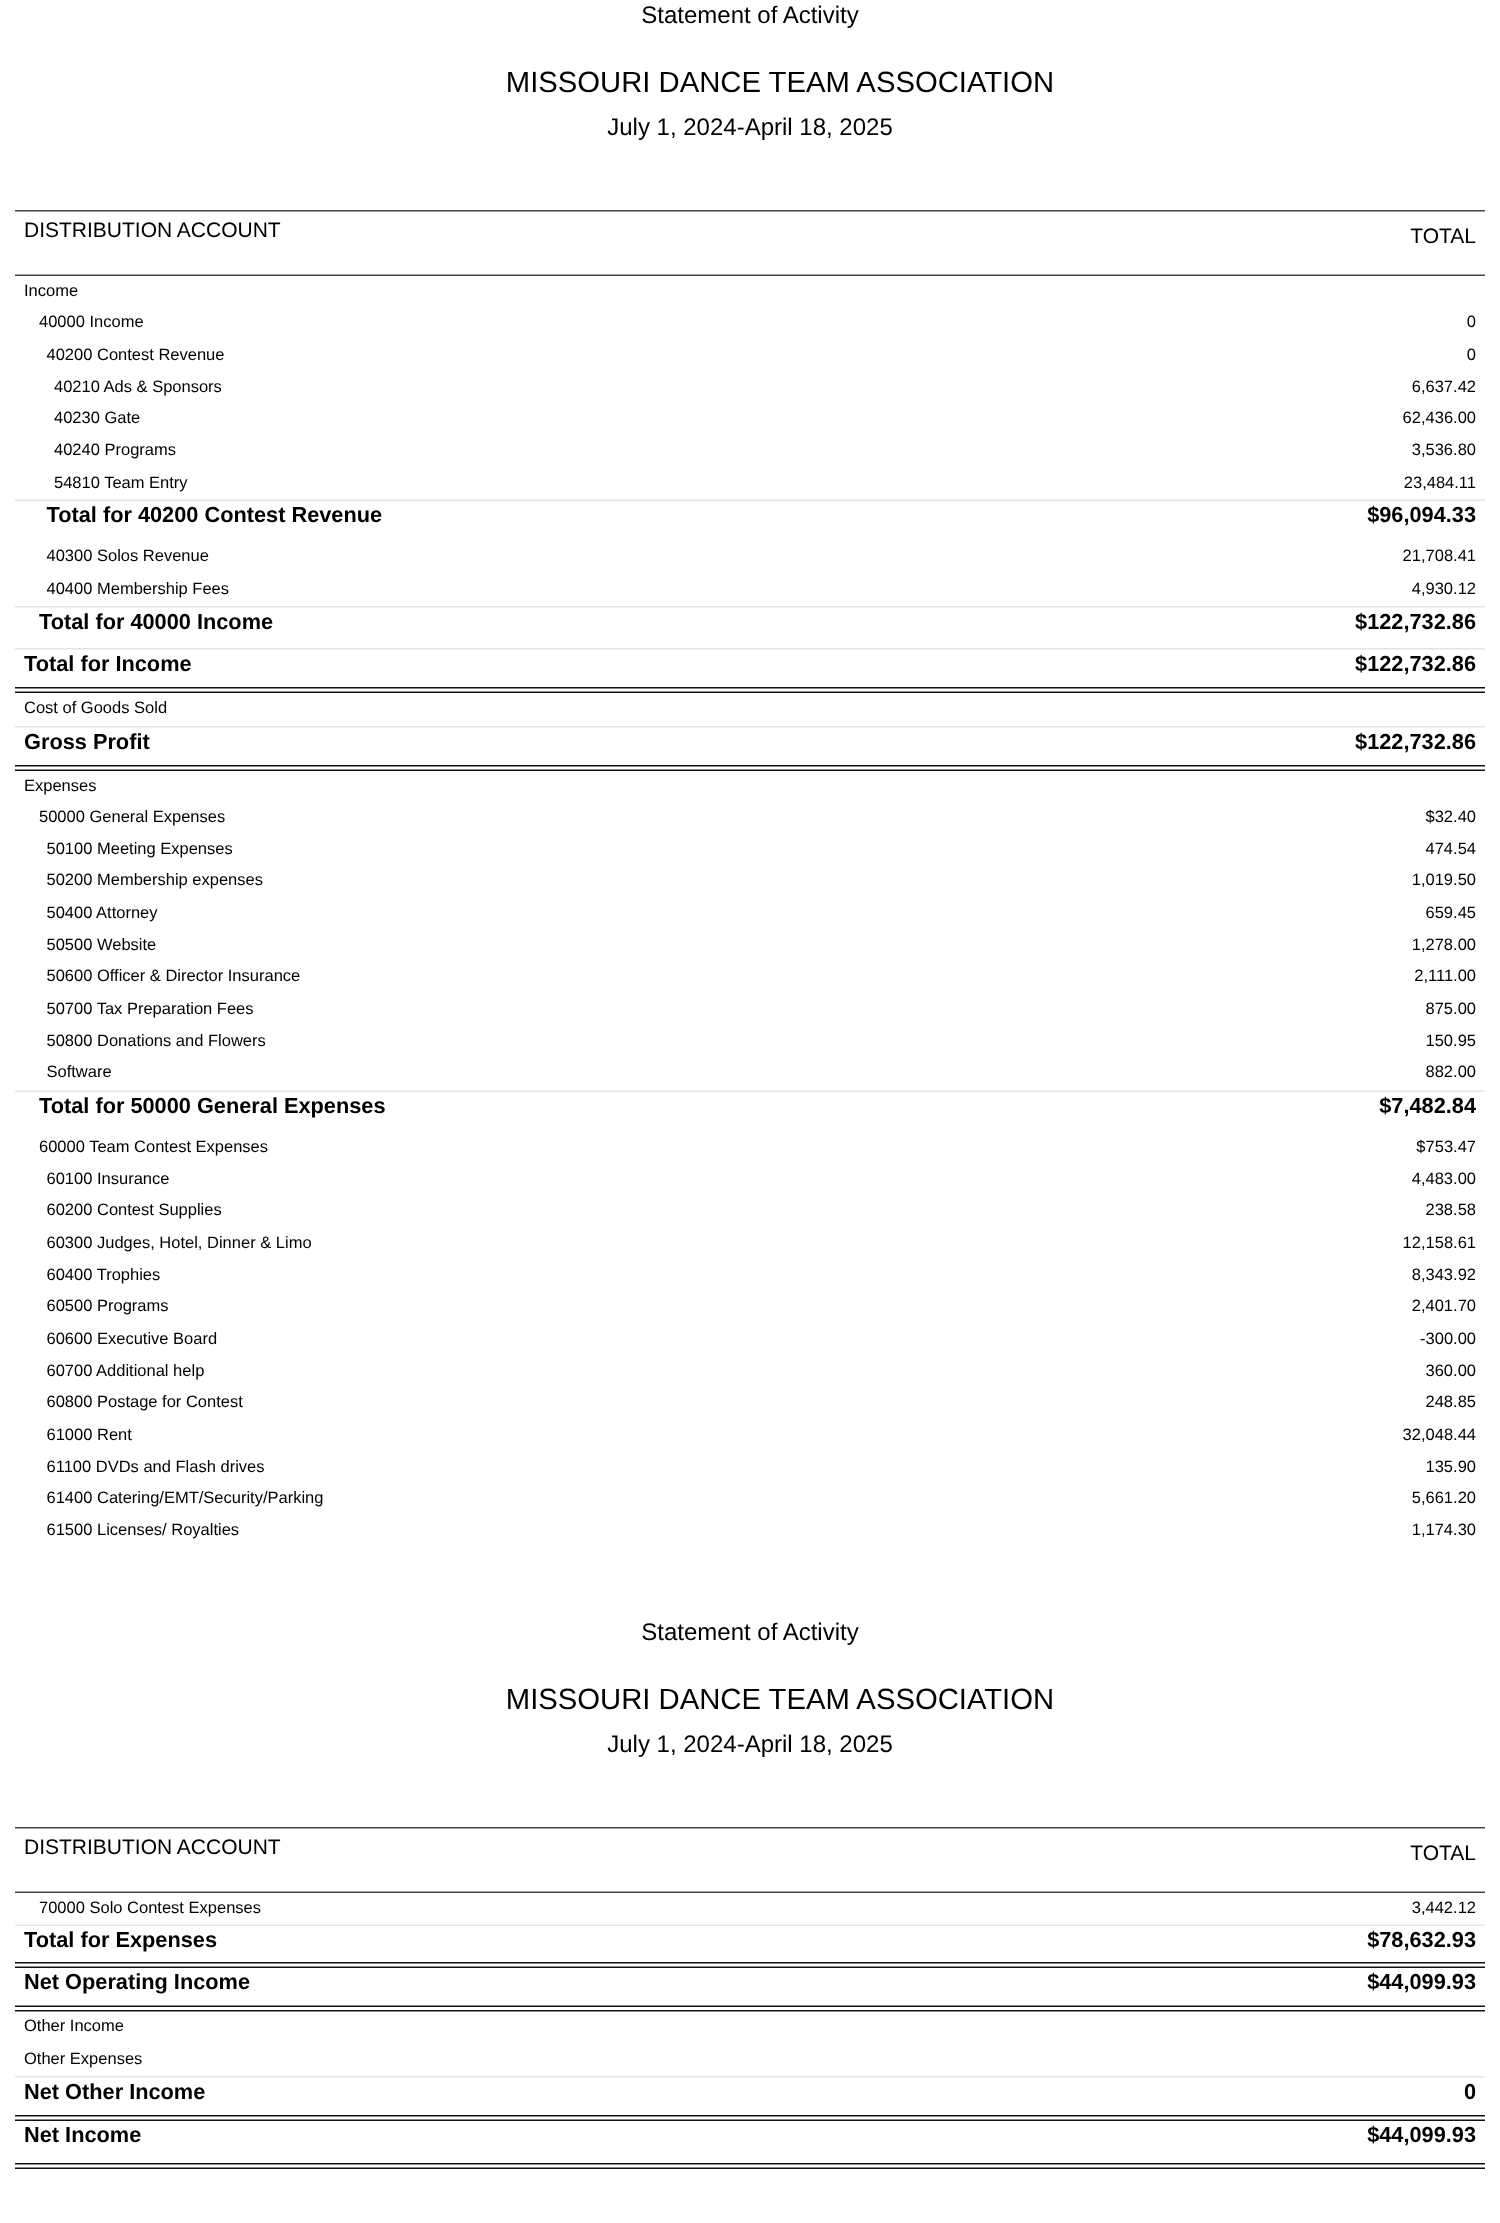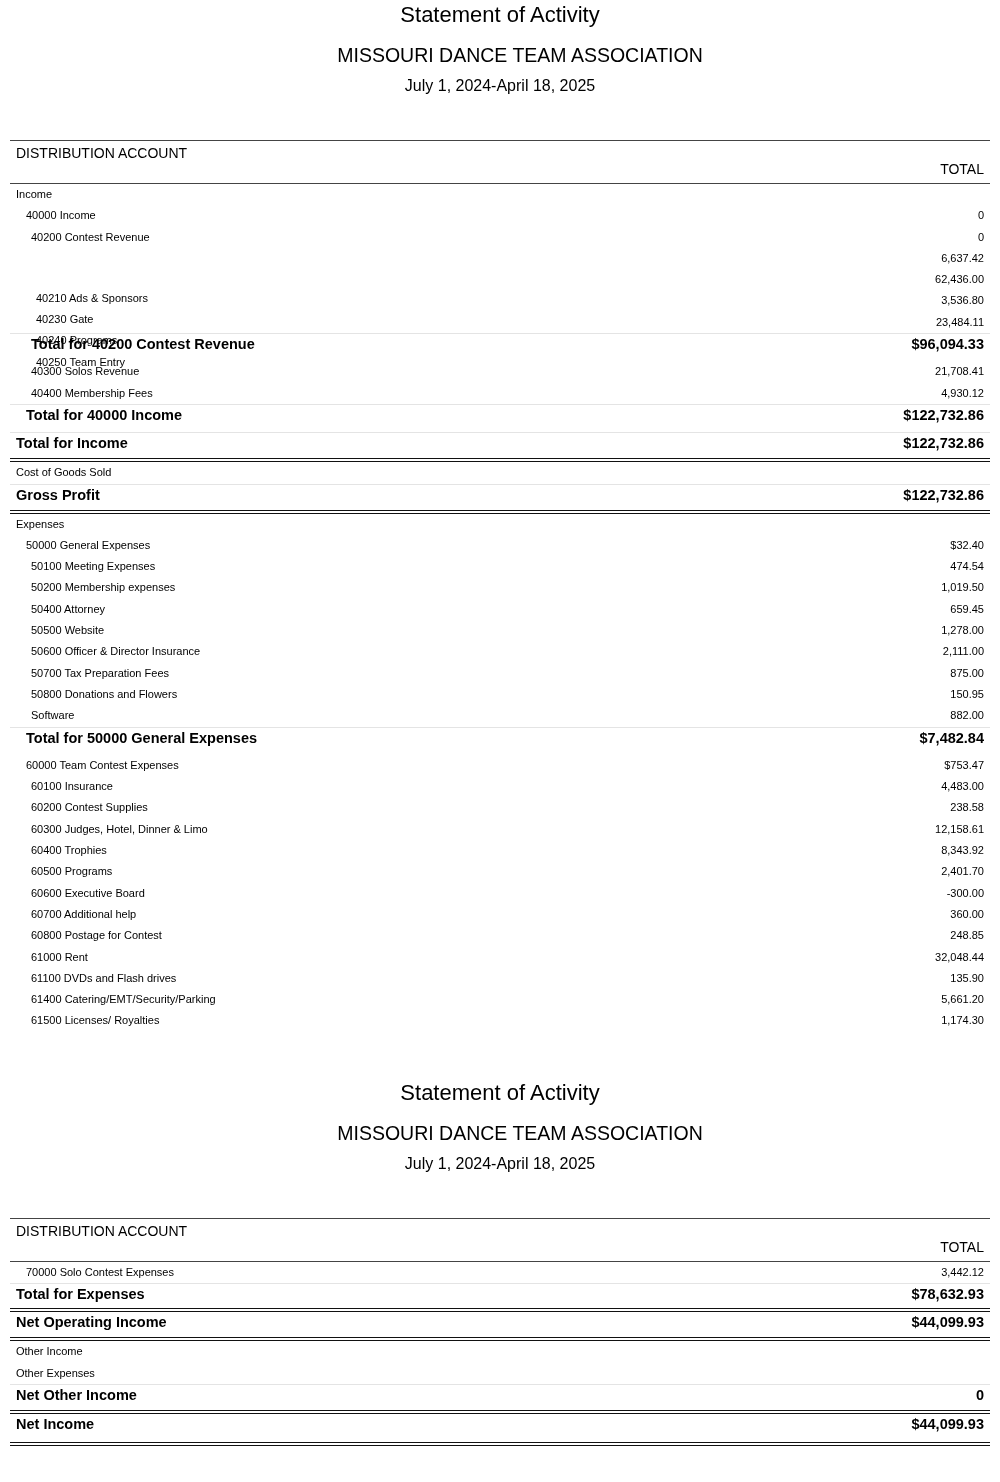--- a/index.html
+++ b/index.html
@@ -1,39 +1,39 @@
 <!DOCTYPE html>
 <html><head>
 <meta charset="utf-8">
 <style>
   html, body { margin: 0; padding: 0; background: #ffffff; }
   body {
     width: 1000px; height: 1482px; position: relative; overflow: hidden;
     font-family: "Liberation Sans", sans-serif; color: #000;
   }
-  .title { position: absolute; left: 0; width: 1000px; text-align: center; font-size: 22px; }
+  .title { position: absolute; left: 0; width: 1000px; text-align: center; font-size: 16px; }
   .company { position: absolute; left: 0; width: 1000px; text-align: center; font-size: 19.5px; padding-left: 20px; }
   .daterange { position: absolute; left: 0; width: 1000px; text-align: center; font-size: 16px; }
   .table { position: absolute; left: 10px; width: 980px; }
   .hdr {
     position: relative; height: 42px;
     border-top: 1.5px solid #444; border-bottom: 1.5px solid #444;
     font-size: 14px;
   }
   .hdr .l { position: absolute; left: 6px; top: 4px; }
-  .hdr .r { position: absolute; right: 6px; top: 20px; }
+  .hdr .r { position: absolute; right: 6px; top: 8px; }
   .row {
     position: relative; height: 21.3px; font-size: 11px; line-height: 21.3px;
   }
   .row .l { position: absolute; left: 6px; white-space: nowrap; }
   .row .r { position: absolute; right: 6px; white-space: nowrap; }
   .row.bold { font-weight: bold; font-size: 14.5px; }
   .ind1 .l { left: 16px !important; }
   .ind2 .l { left: 21px !important; }
-  .ind3 .l { left: 26px !important; margin-top: 40px; }
+  .ind3 .l { left: 26px !important; }
   .tline { border-top: 1px solid #e4e4e4; }
   .dbl { border-bottom: 4px double #111; }
   .gap { height: 6px; }
 </style>
 </head>
 <body>
 
 <div class="title" style="top:2px;">Statement of Activity</div>
 <div class="company" style="top:44px;">MISSOURI DANCE TEAM ASSOCIATION</div>
 <div class="daterange" style="top:77px;">July 1, 2024-April 18, 2025</div>
@@ -61,21 +61,21 @@
   </div>
   <div class="row ind3">
     <span class="l">40230 Gate</span>
     <span class="r">62,436.00</span>
   </div>
   <div class="row ind3">
     <span class="l">40240 Programs</span>
     <span class="r">3,536.80</span>
   </div>
   <div class="row ind3">
-    <span class="l">40250 Team Entry</span>
+    <span class="l">54810 Team Entry</span>
     <span class="r">23,484.11</span>
   </div>
   <div class="row ind2 bold tline">
     <span class="l">Total for 40200 Contest Revenue</span>
     <span class="r">$96,094.33</span>
   </div>
   <div class="gap"></div>
   <div class="row ind2">
     <span class="l">40300 Solos Revenue</span>
     <span class="r">21,708.41</span>

